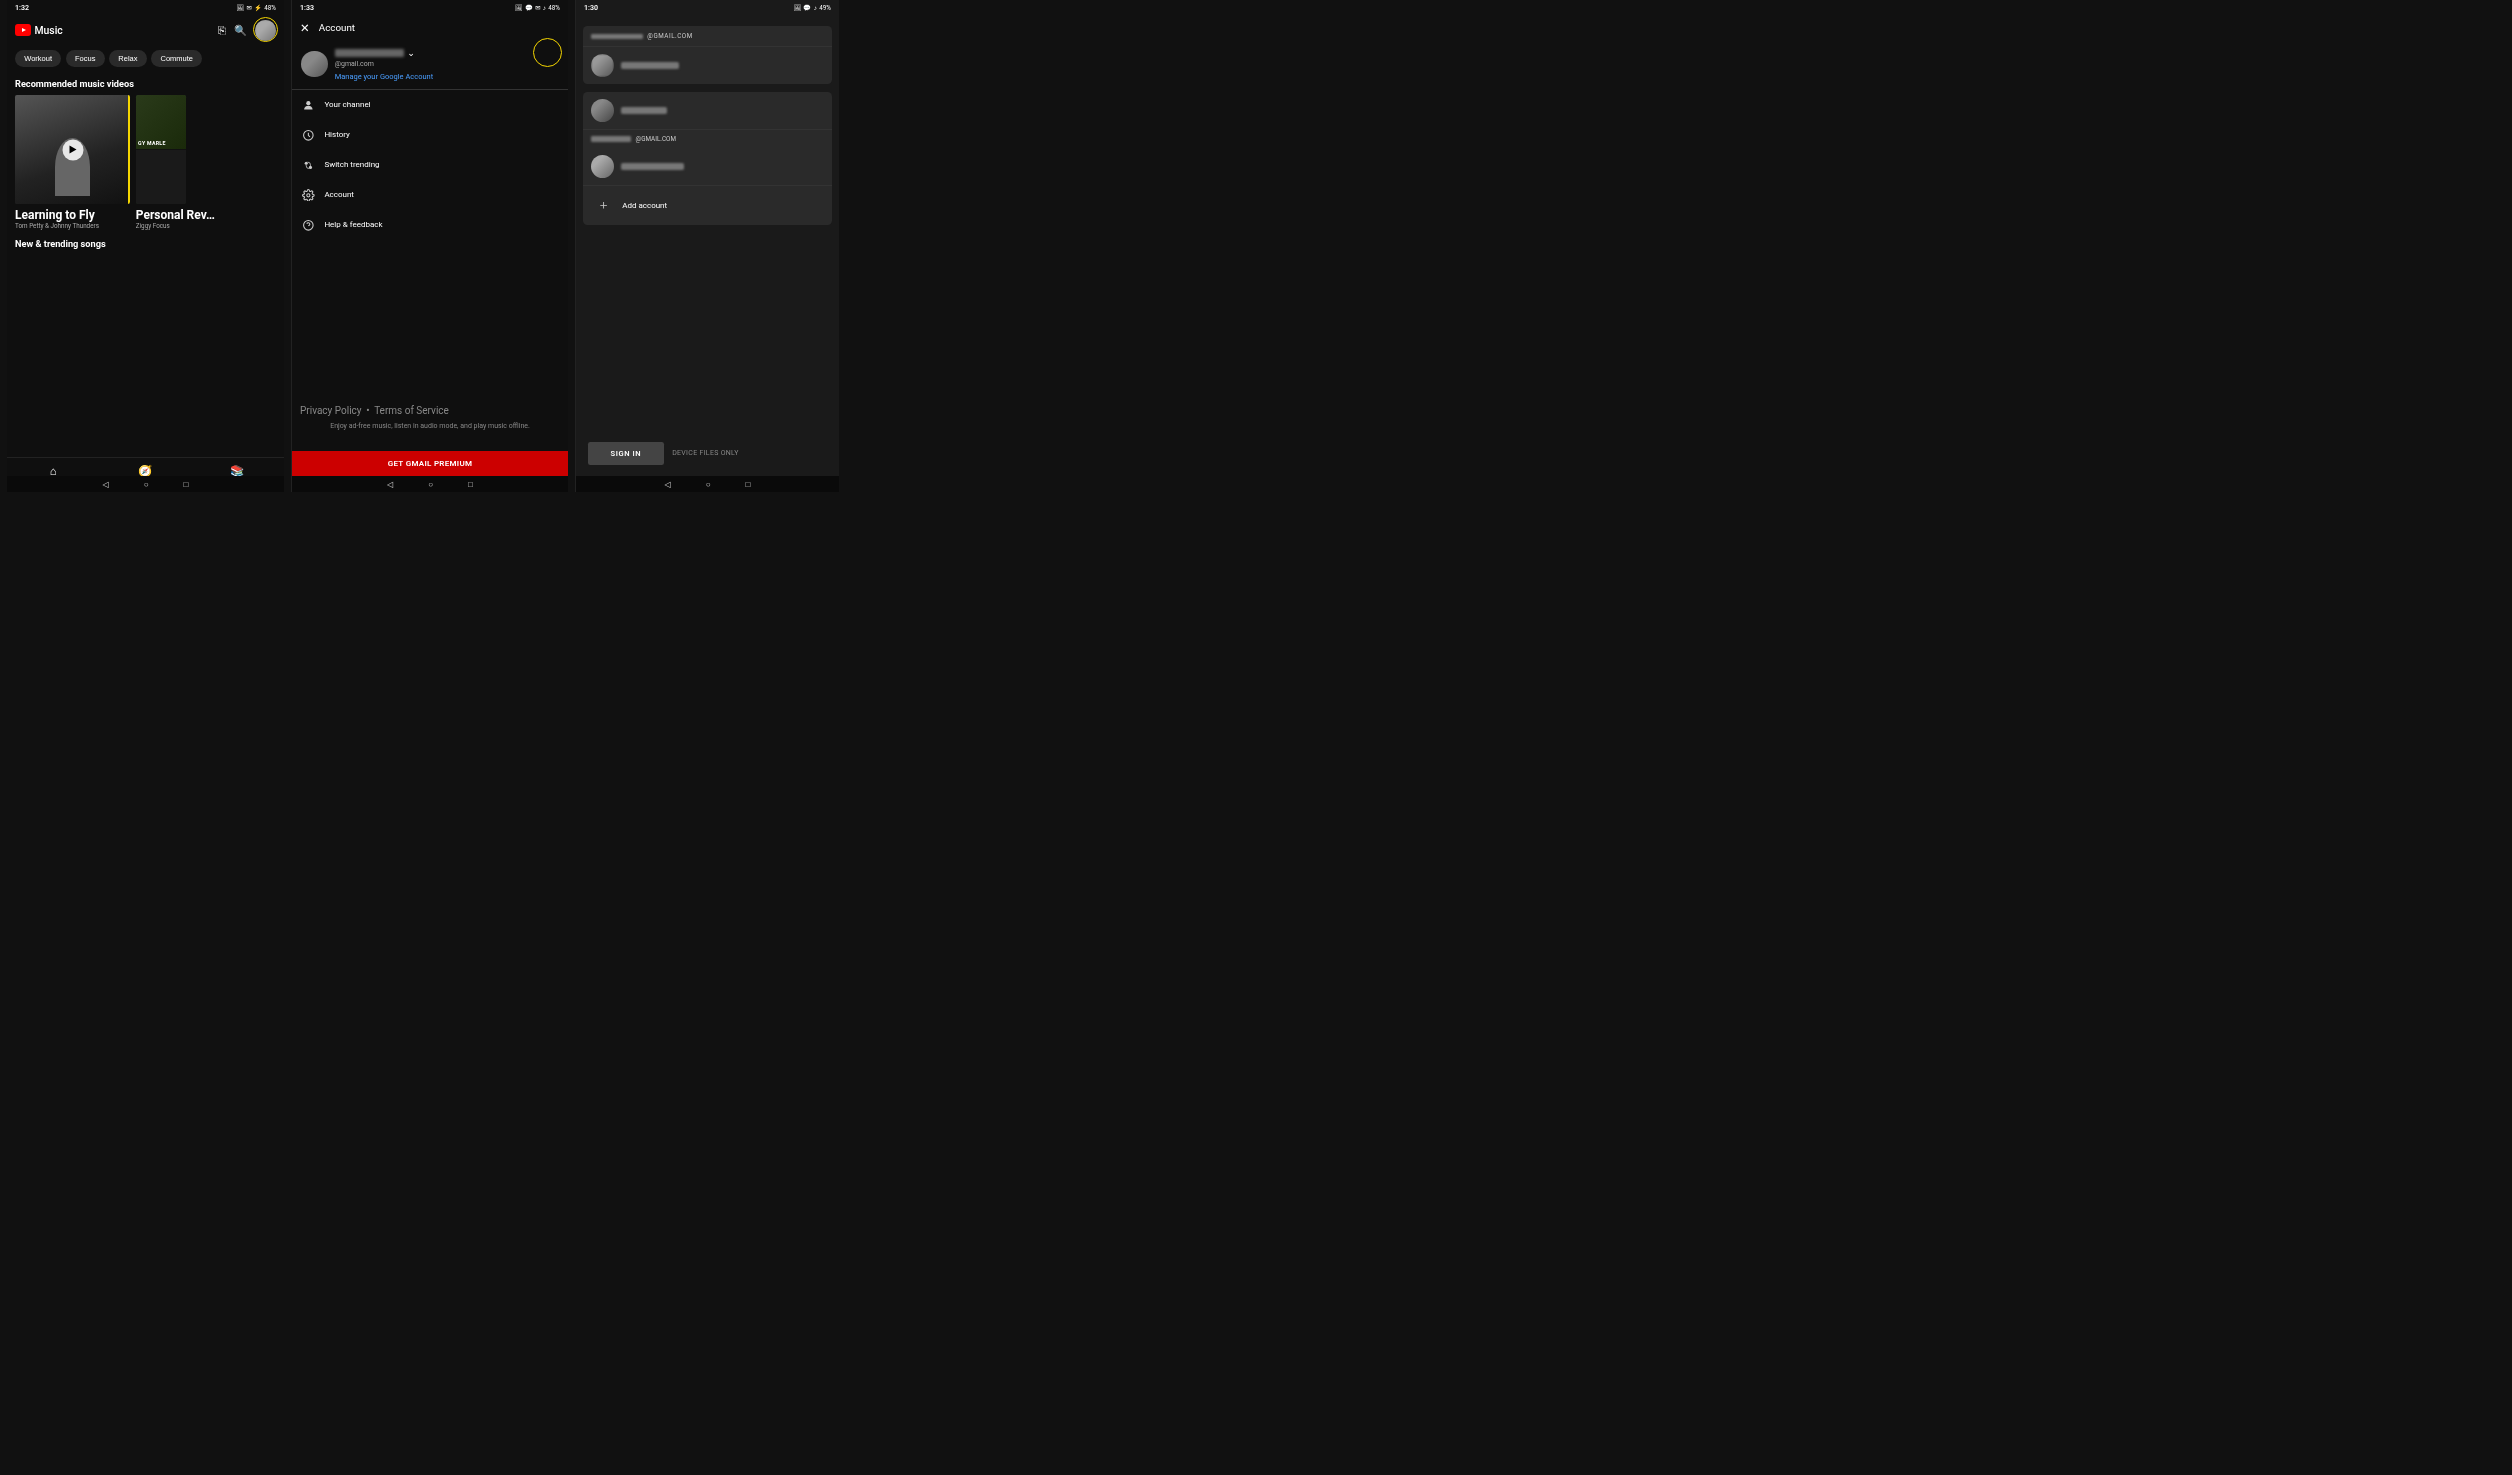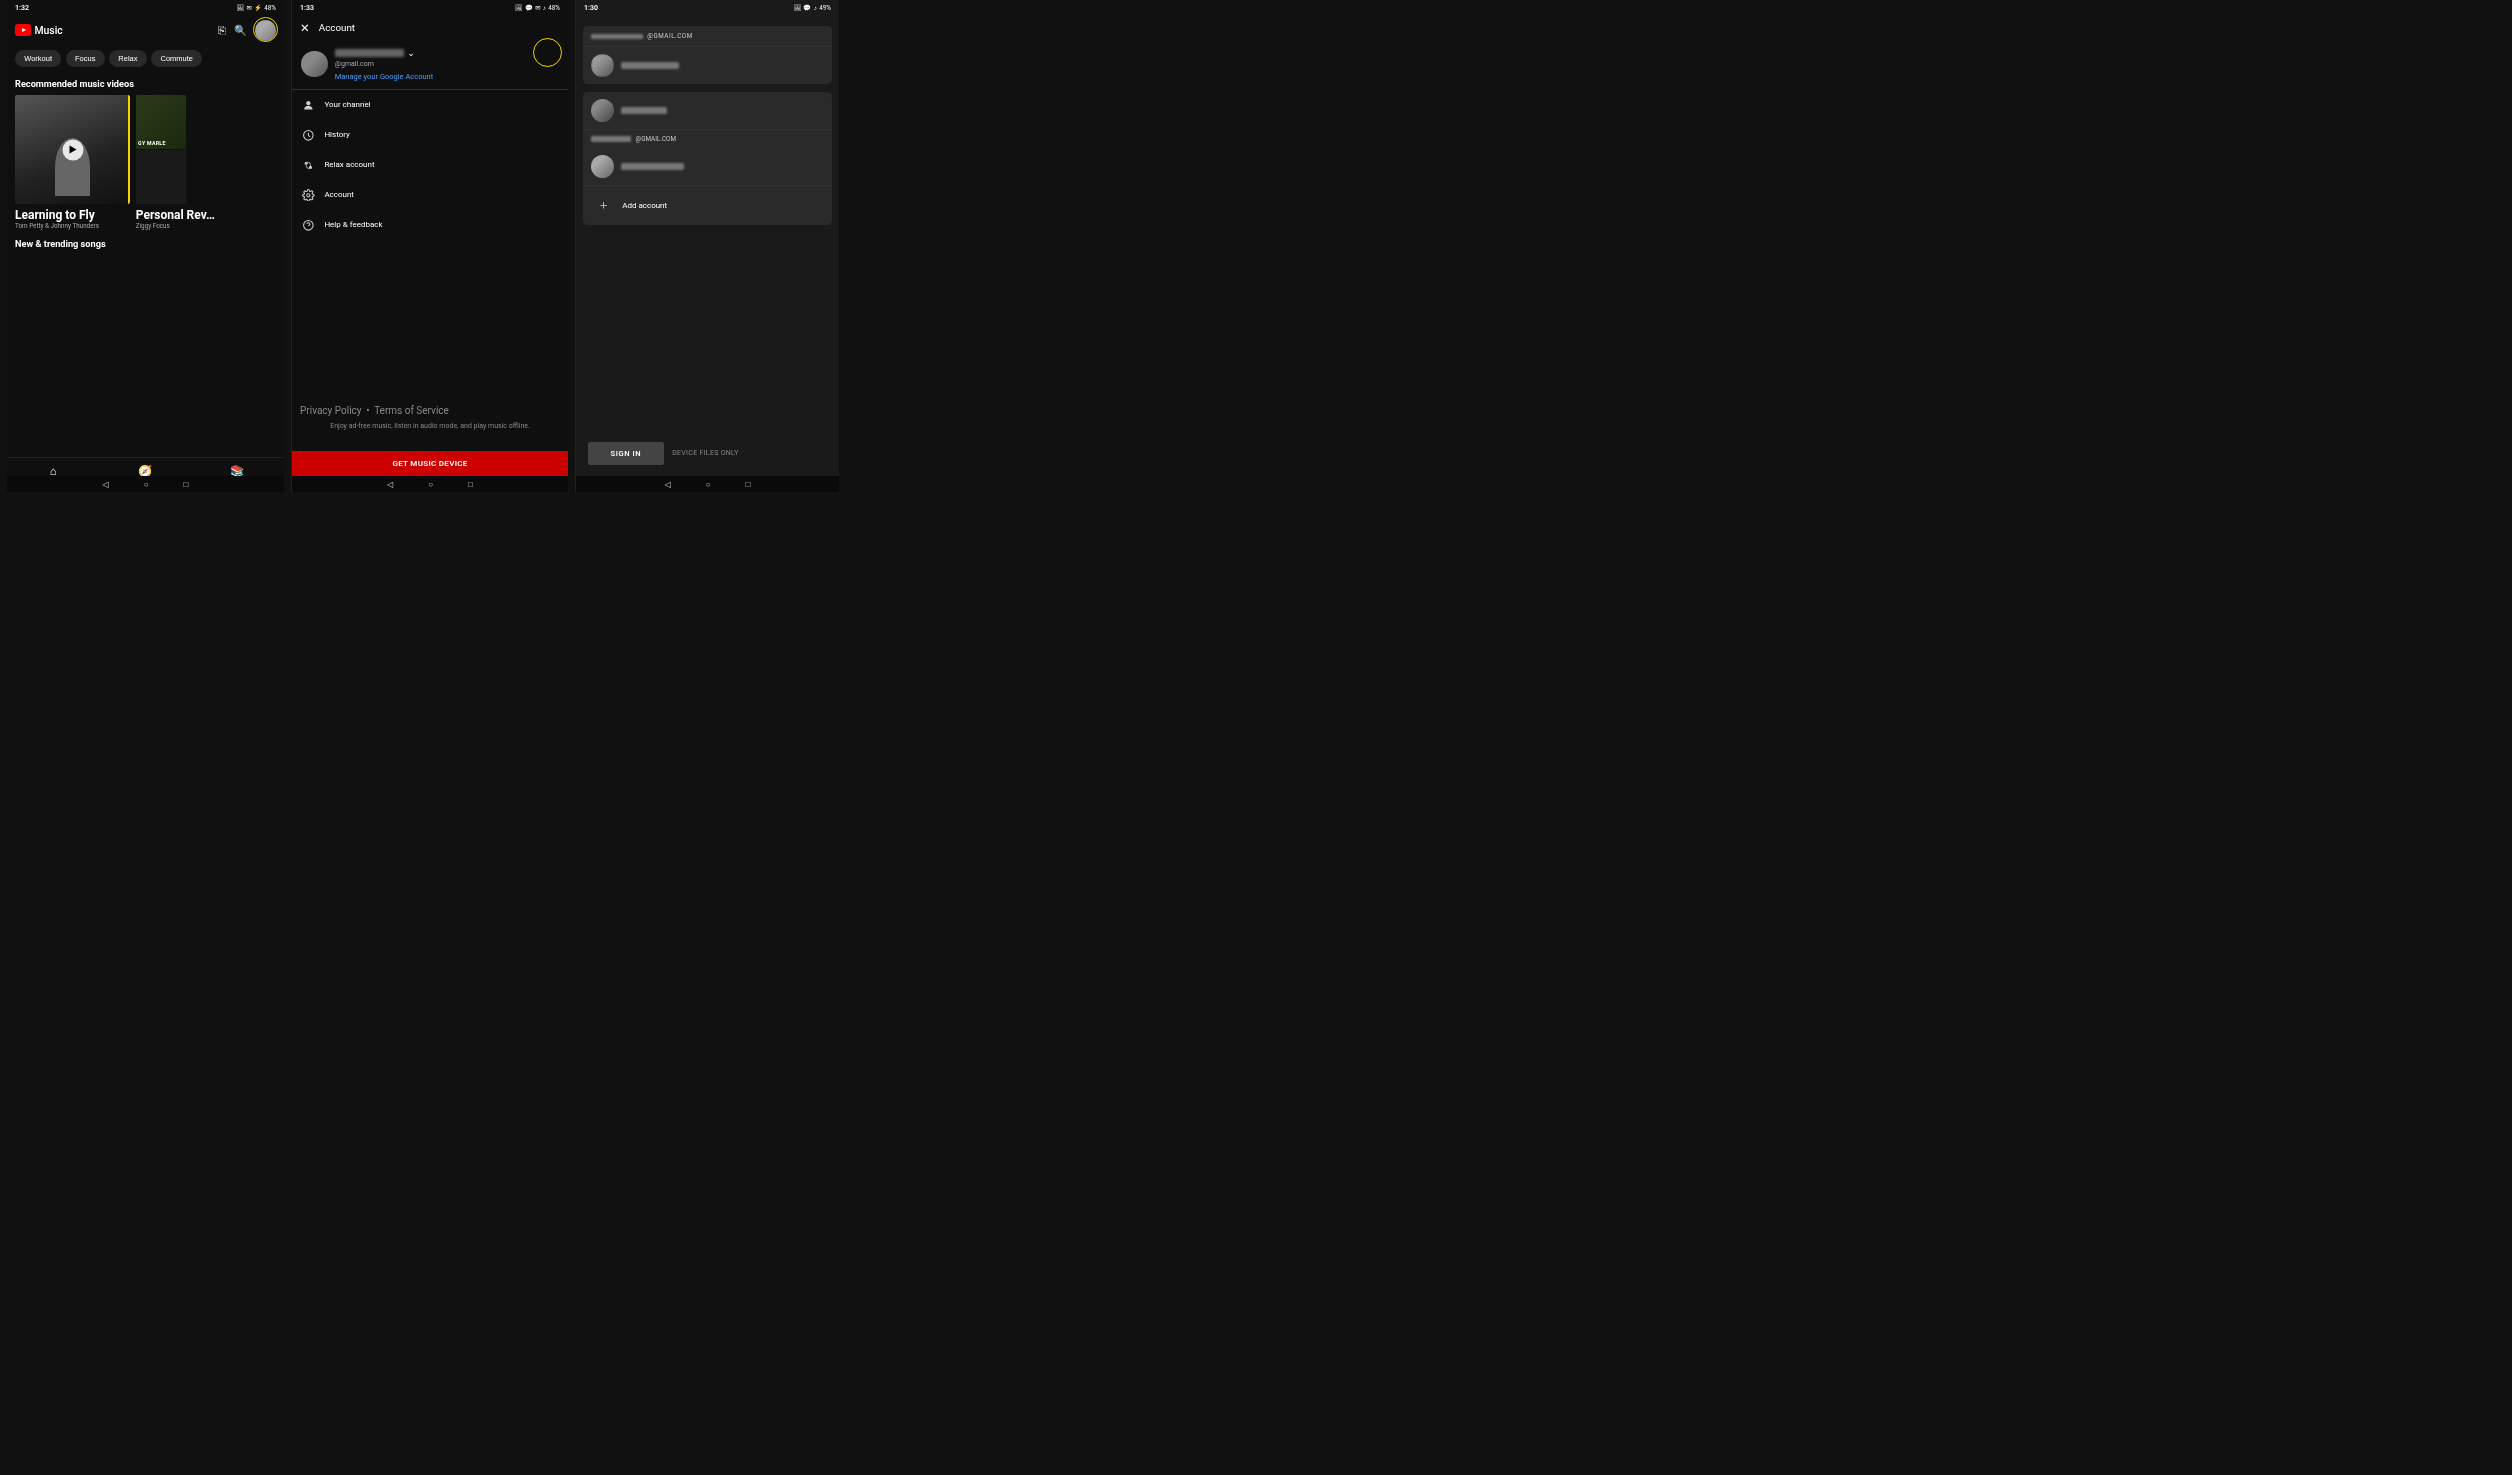--- a/index.html
+++ b/index.html
@@ -747,21 +747,21 @@
     <span class="menu-label">History</span>
   </div>
   <div class="menu-item">
     <div class="menu-icon">
       <svg width="12.7" height="12.7" viewBox="0 0 24 24" fill="#ccc">
           <circle cx="8" cy="8" r="3"></circle>
           <circle cx="16" cy="16" r="3"></circle>
           <path d="M8 11v2a5 5 0 0 0 5 5h.5M16 13v-2a5 5 0 0 0-5-5h-.5" stroke="#ccc" fill="none" stroke-width="1.5"></path>
         </svg>
     </div>
-    <span class="menu-label">Relax account</span>
+    <span class="menu-label">Switch trending</span>
   </div>
   <div class="menu-item">
     <div class="menu-icon">
       <svg width="12.7" height="12.7" viewBox="0 0 24 24" fill="none" stroke="#ccc" stroke-width="2">
           <circle cx="12" cy="12" r="3"></circle>
           <path d="M19.4 15a1.65 1.65 0 0 0 .33 1.82l.06.06a2 2 0 0 1-2.83 2.83l-.06-.06a1.65 1.65 0 0 0-1.82-.33 1.65 1.65 0 0 0-1 1.51V21a2 2 0 0 1-4 0v-.09A1.65 1.65 0 0 0 9 19.4a1.65 1.65 0 0 0-1.82.33l-.06.06a2 2 0 0 1-2.83-2.83l.06-.06A1.65 1.65 0 0 0 4.68 15a1.65 1.65 0 0 0-1.51-1H3a2 2 0 0 1 0-4h.09A1.65 1.65 0 0 0 4.6 9a1.65 1.65 0 0 0-.33-1.82l-.06-.06a2 2 0 0 1 2.83-2.83l.06.06A1.65 1.65 0 0 0 9 4.68a1.65 1.65 0 0 0 1-1.51V3a2 2 0 0 1 4 0v.09a1.65 1.65 0 0 0 1 1.51 1.65 1.65 0 0 0 1.82-.33l.06-.06a2 2 0 0 1 2.83 2.83l-.06.06A1.65 1.65 0 0 0 19.4 9a1.65 1.65 0 0 0 1.51 1H21a2 2 0 0 1 0 4h-.09a1.65 1.65 0 0 0-1.51 1z"></path>
         </svg>
     </div>
     <span class="menu-label">Account</span>
   </div>
@@ -778,21 +778,21 @@
 
   <div style="position:absolute;bottom:52px;left:0;right:0;padding:8px;">
     <div class="footer-links">
       <span>Privacy Policy</span>
       <span>•</span>
       <span>Terms of Service</span>
     </div>
     <div class="footer-desc">Enjoy ad-free music, listen in audio mode, and play music offline.</div>
   </div>
 
-  <div class="premium-btn">GET MUSIC DEVICE</div>
+  <div class="premium-btn">GET GMAIL PREMIUM</div>
 
   <div class="sys-nav">
     <span class="sys-nav-btn">◁</span>
     <span class="sys-nav-btn">○</span>
     <span class="sys-nav-btn">□</span>
   </div>
 </div>
 
 <div class="panel panel-3">
 

